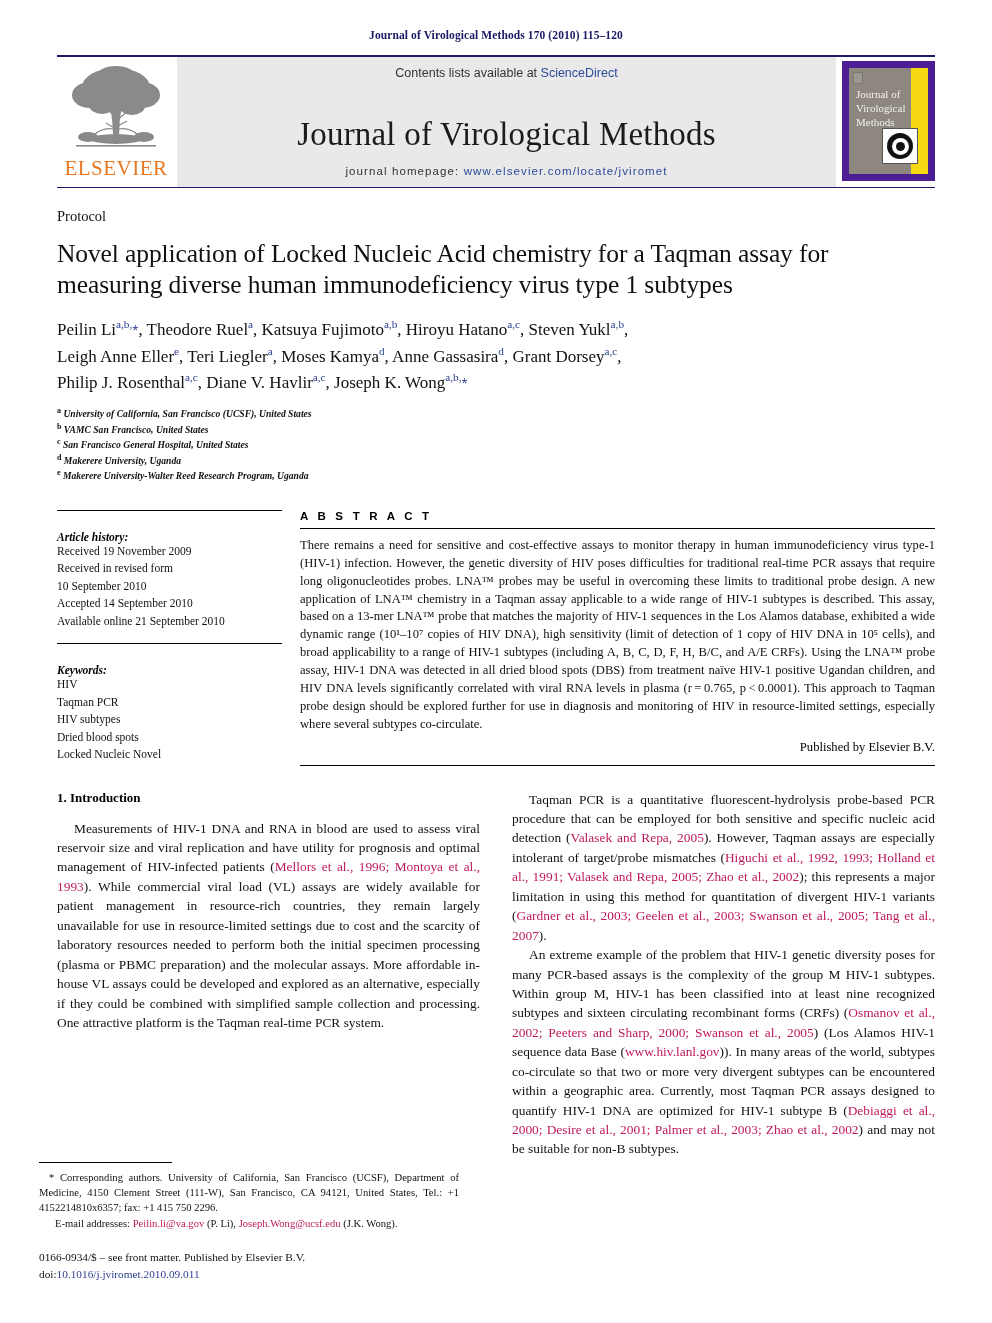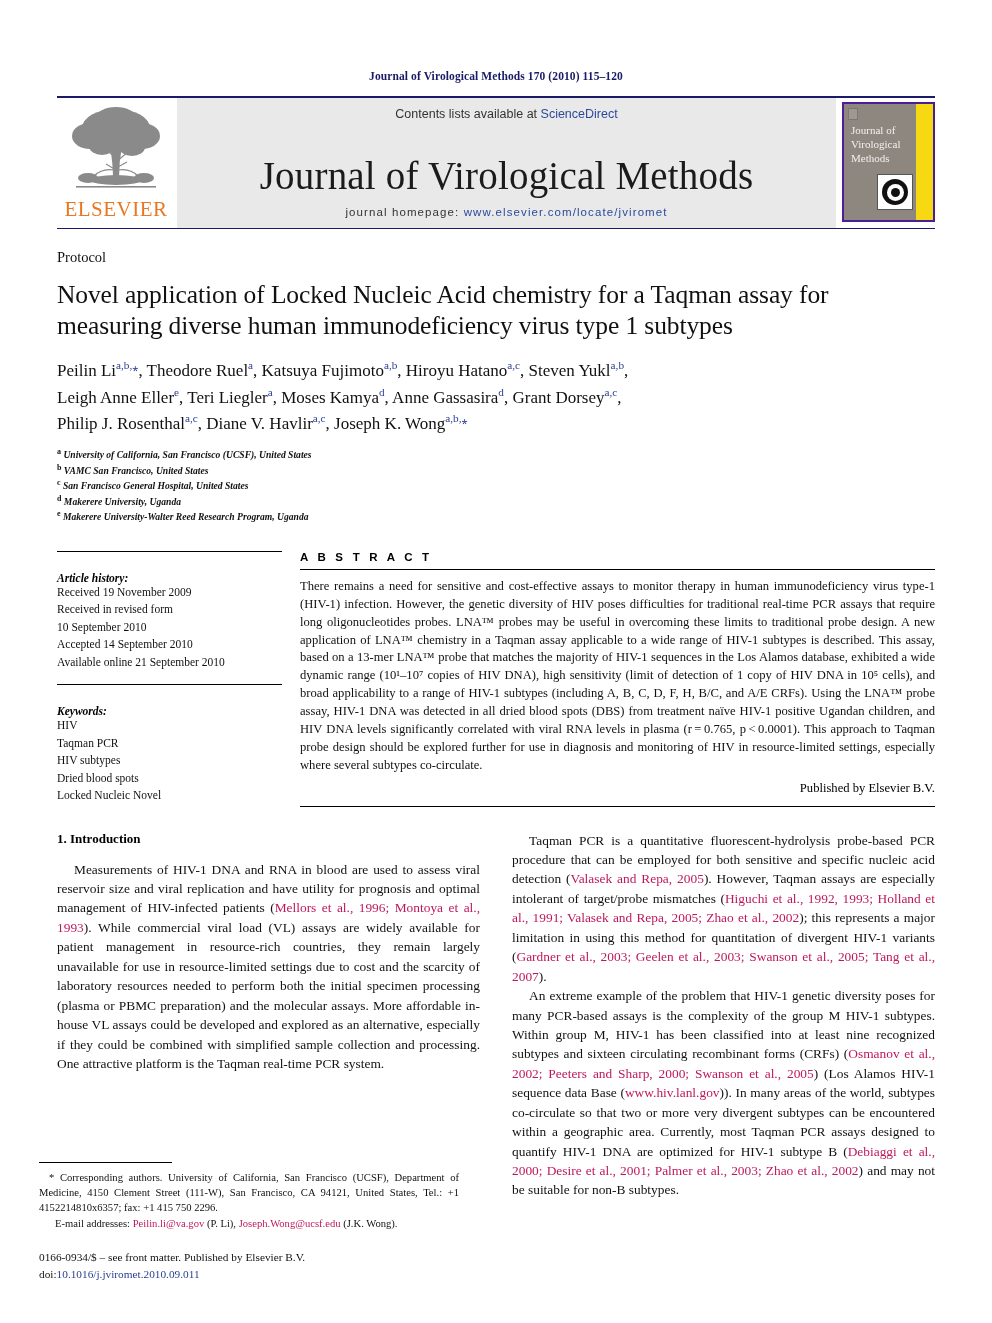--- a/index.html
+++ b/index.html
@@ -23,21 +23,21 @@
     padding: 0 57px;
   }
 
   
   .running-head {
     text-align: center;
     font-family: "Liberation Serif", serif;
     font-weight: bold;
     font-size: 11.5px;
     color: #1a1a66;
-    padding-top: 70px;
+    padding-top: 29px;
     letter-spacing: 0.1px;
   }
 
   
   .masthead {
     margin-top: 14px;
     border-top: 2px solid #1a1a66;
     display: flex;
     align-items: stretch;
     height: 130px;
@@ -76,38 +76,38 @@
   .contents-line {
     font-family: "Liberation Sans", sans-serif;
     font-size: 12.5px;
     color: #333;
   }
   .contents-line .sd {
     color: #2b4a9b;
   }
   .journal-title {
     font-family: "Liberation Serif", serif;
-    font-size: 39px;
+    font-size: 33px;
     color: #1b1b1b;
     letter-spacing: 0.2px;
     margin-top: 24px;
   }
   .homepage-line {
     font-family: "Liberation Sans", sans-serif;
     font-size: 11.5px;
     letter-spacing: 1.1px;
     color: #333;
   }
   .homepage-line .url { color: #2b4a9b; }
   .cover-thumb {
     width: 93px;
     flex: 0 0 93px;
     position: relative;
     background: #8d8780;
-    border: 2px solid #4c1d95;
+    border: 7px solid #4c1d95;
     box-sizing: border-box;
     margin-top: 4px;
     margin-bottom: 6px;
     overflow: hidden;
   }
   .cover-yellow {
     position: absolute;
     right: 0; top: 0; bottom: 0;
     width: 17px;
     background: #f7d913;

